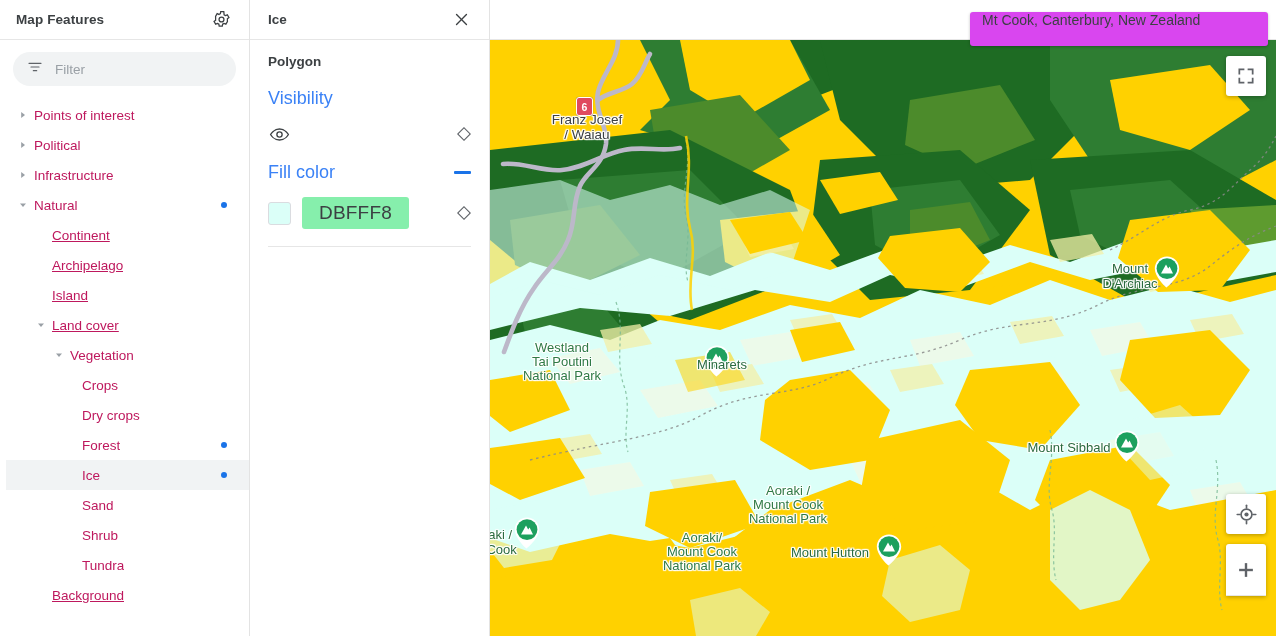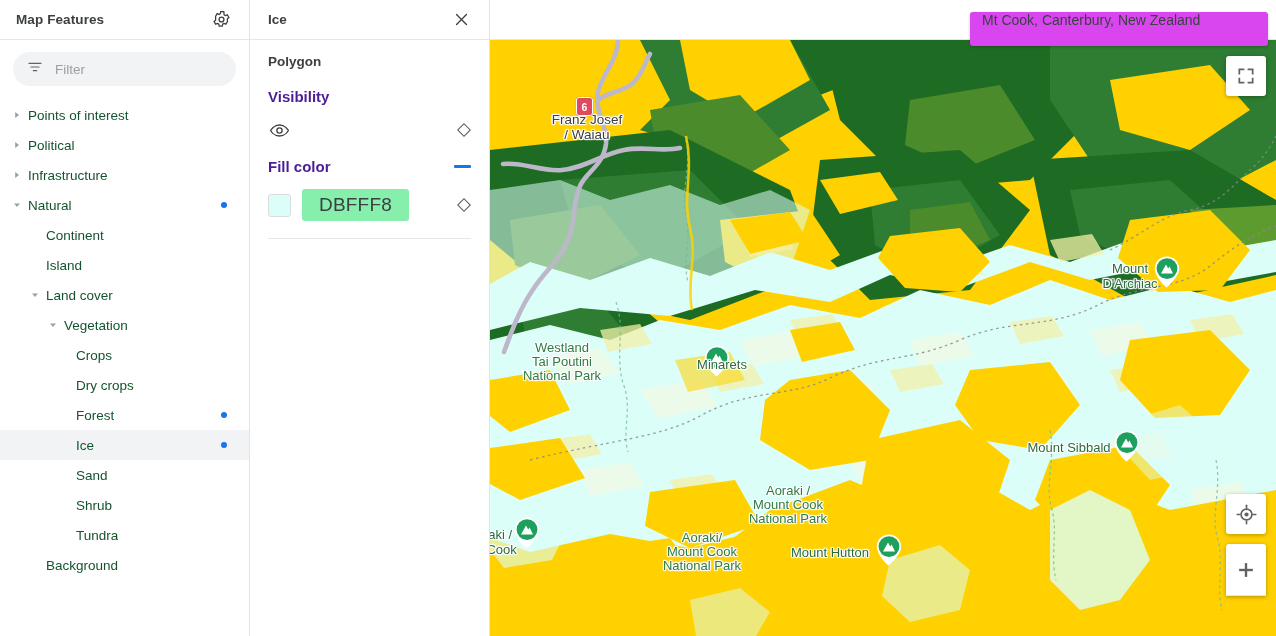--- a/index.html
+++ b/index.html
@@ -41,37 +41,37 @@
   }
   .filter-input {
     border: none; background: transparent; outline: none;
     font-family: "Liberation Sans", sans-serif;
     font-size: 13.5px; color: #701a75; width: 100%;
   }
   .filter-input::placeholder { color: #9aa0a6; }
   .tree { flex: 1; overflow: hidden; padding-top: 4px; }
   .tree-row {
     height: 30px; display: flex; align-items: center;
-    font-size: 13.5px; color: #14532d; cursor: pointer;
-    position: relative; padding-right: 22px;
+    font-size: 13.5px; color: #be185d; cursor: pointer;
+    position: relative; padding-right: 22px; margin-left: 6px;
   }
   .tree-row.selected { background: #f1f3f4; }
   .caret {
     width: 14px; height: 14px; flex: 0 0 14px;
     display: flex; align-items: center; justify-content: center;
     margin-right: 4px;
   }
   .caret svg { display: block; }
   .tree-label { white-space: nowrap; overflow: hidden; text-overflow: ellipsis; }
   .dot {
     position: absolute; right: 22px; top: 50%; transform: translateY(-50%);
     width: 6px; height: 6px; border-radius: 50%; background: #1a73e8;
   }
   .lvl0 { padding-left: 10px; }
-  .lvl1 { padding-left: 28px; }
+  .lvl1 { padding-left: 28px; text-decoration: underline; }
   .lvl2 { padding-left: 46px; }
   .lvl3 { padding-left: 58px; }
 
   
   .props {
     width: 240px; flex: 0 0 240px; height: 636px;
     background: #fff; border-right: 1px solid #e3e3e3;
     display: flex; flex-direction: column;
   }
   .props-header {
@@ -79,21 +79,21 @@
     justify-content: space-between;
     padding: 0 16px 0 18px;
     border-bottom: 1px solid #e6e6e6;
   }
   .props-title { font-size: 13.5px; font-weight: bold; color: #3c4043; }
   .close-btn { width: 24px; height: 24px; display:flex; align-items:center; justify-content:center; cursor: pointer; }
   .props-body { padding: 14px 18px 0 18px; }
   .section-title { font-size: 13.5px; font-weight: bold; color: #3c4043; margin-bottom: 19px; }
   .prop-label-row {
     display: flex; align-items: center; justify-content: space-between;
-    font-size: 15px; color: #4c1d95; margin-bottom: 14px; font-weight: bold;
+    font-size: 18px; color: #3b82f6; margin-bottom: 14px;
   }
   .prop-ctrl-row {
     display: flex; align-items: center; justify-content: space-between;
     margin-bottom: 17px;
   }
   .eye-icon { width: 22px; height: 22px; display:flex; align-items:center; justify-content:center; cursor:pointer; }
   .diamond { width: 14px; height: 14px; cursor: pointer; }
   .dash-line { width: 17px; height: 3px; background: #1a73e8; border-radius: 1px; }
   .swatch-row { display: flex; align-items: center; gap: 11px; }
   .swatch {
@@ -244,20 +244,24 @@
             <svg width="8" height="8" viewBox="0 0 8 8">
               <path d="M1 2.4 L7 2.4 L4 6 Z" fill="#9aa0a6"></path>
             </svg>
           </span>
           <span class="tree-label">Natural</span>
           <span class="dot" style="background: rgb(26, 115, 232);"></span>
         </div>
         <div class="tree-row lvl1">
           <span class="caret"></span>
           <span class="tree-label">Continent</span>
+        </div>
+        <div class="tree-row lvl1">
+          <span class="caret"></span>
+          <span class="tree-label">Archipelago</span>
         </div>
         <div class="tree-row lvl1">
           <span class="caret"></span>
           <span class="tree-label">Island</span>
         </div>
         <div class="tree-row lvl1">
           <span class="caret">
             <svg width="8" height="8" viewBox="0 0 8 8">
               <path d="M1 2.4 L7 2.4 L4 6 Z" fill="#9aa0a6"></path>
             </svg>

